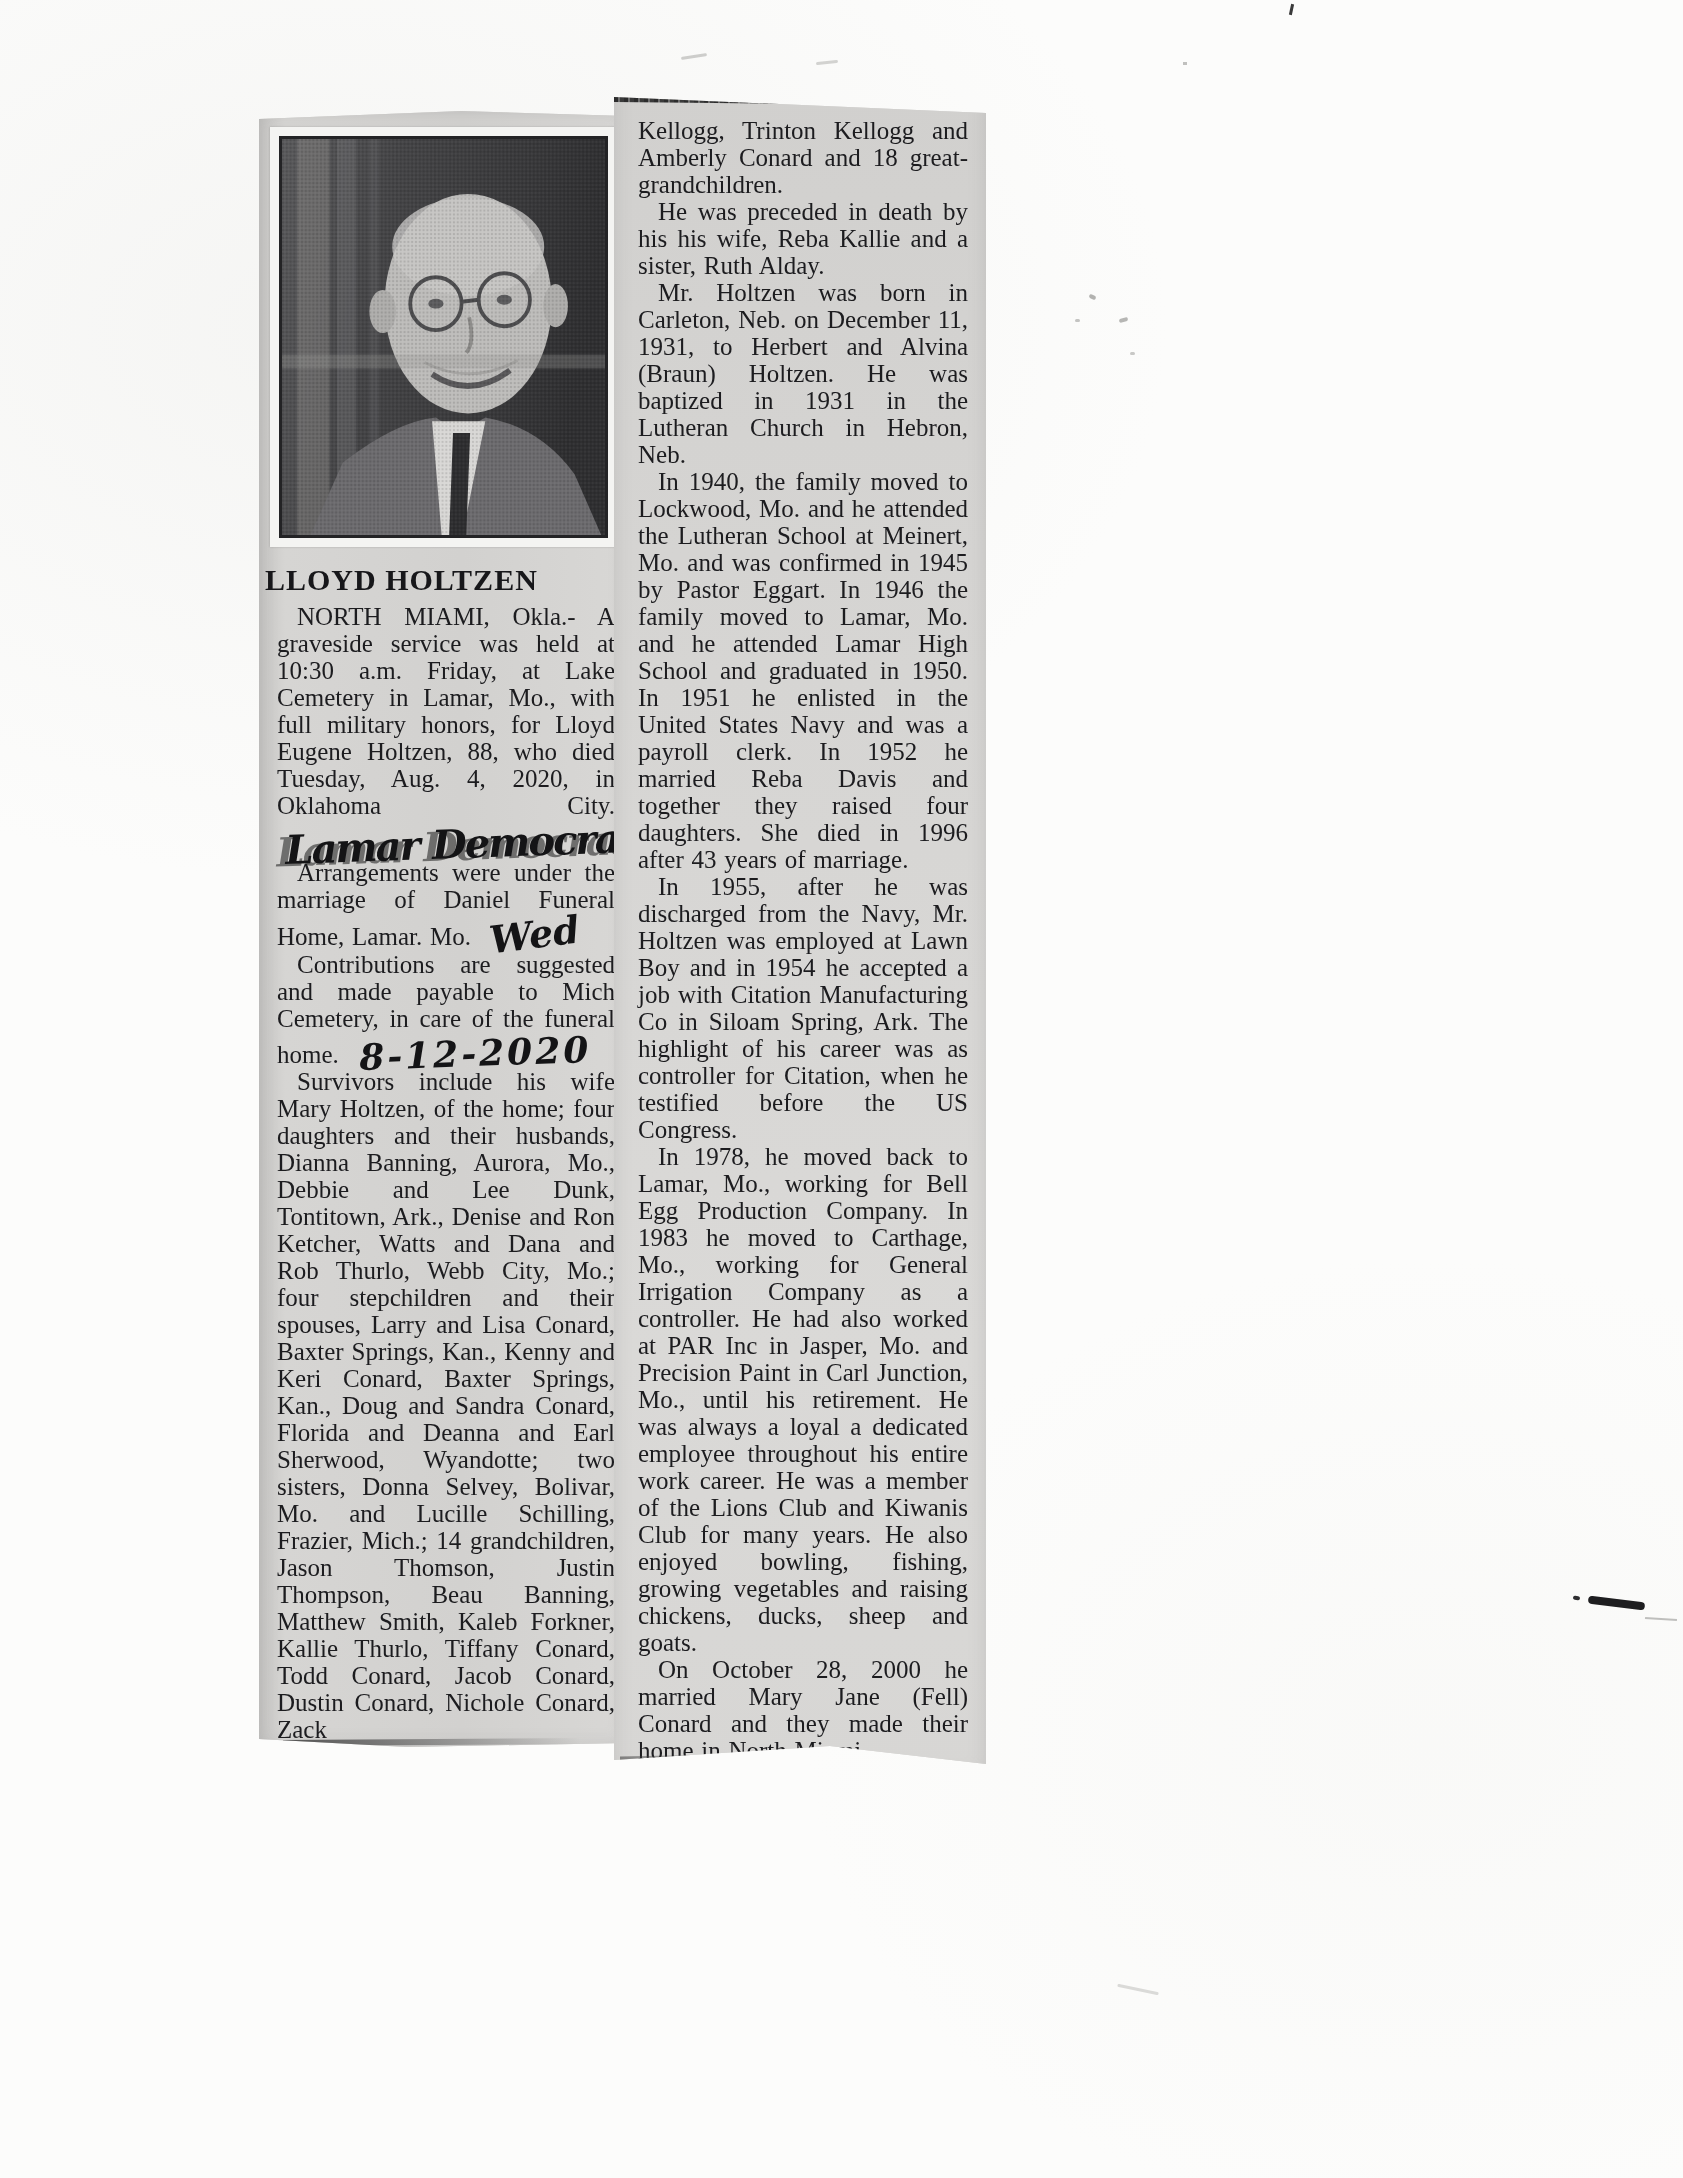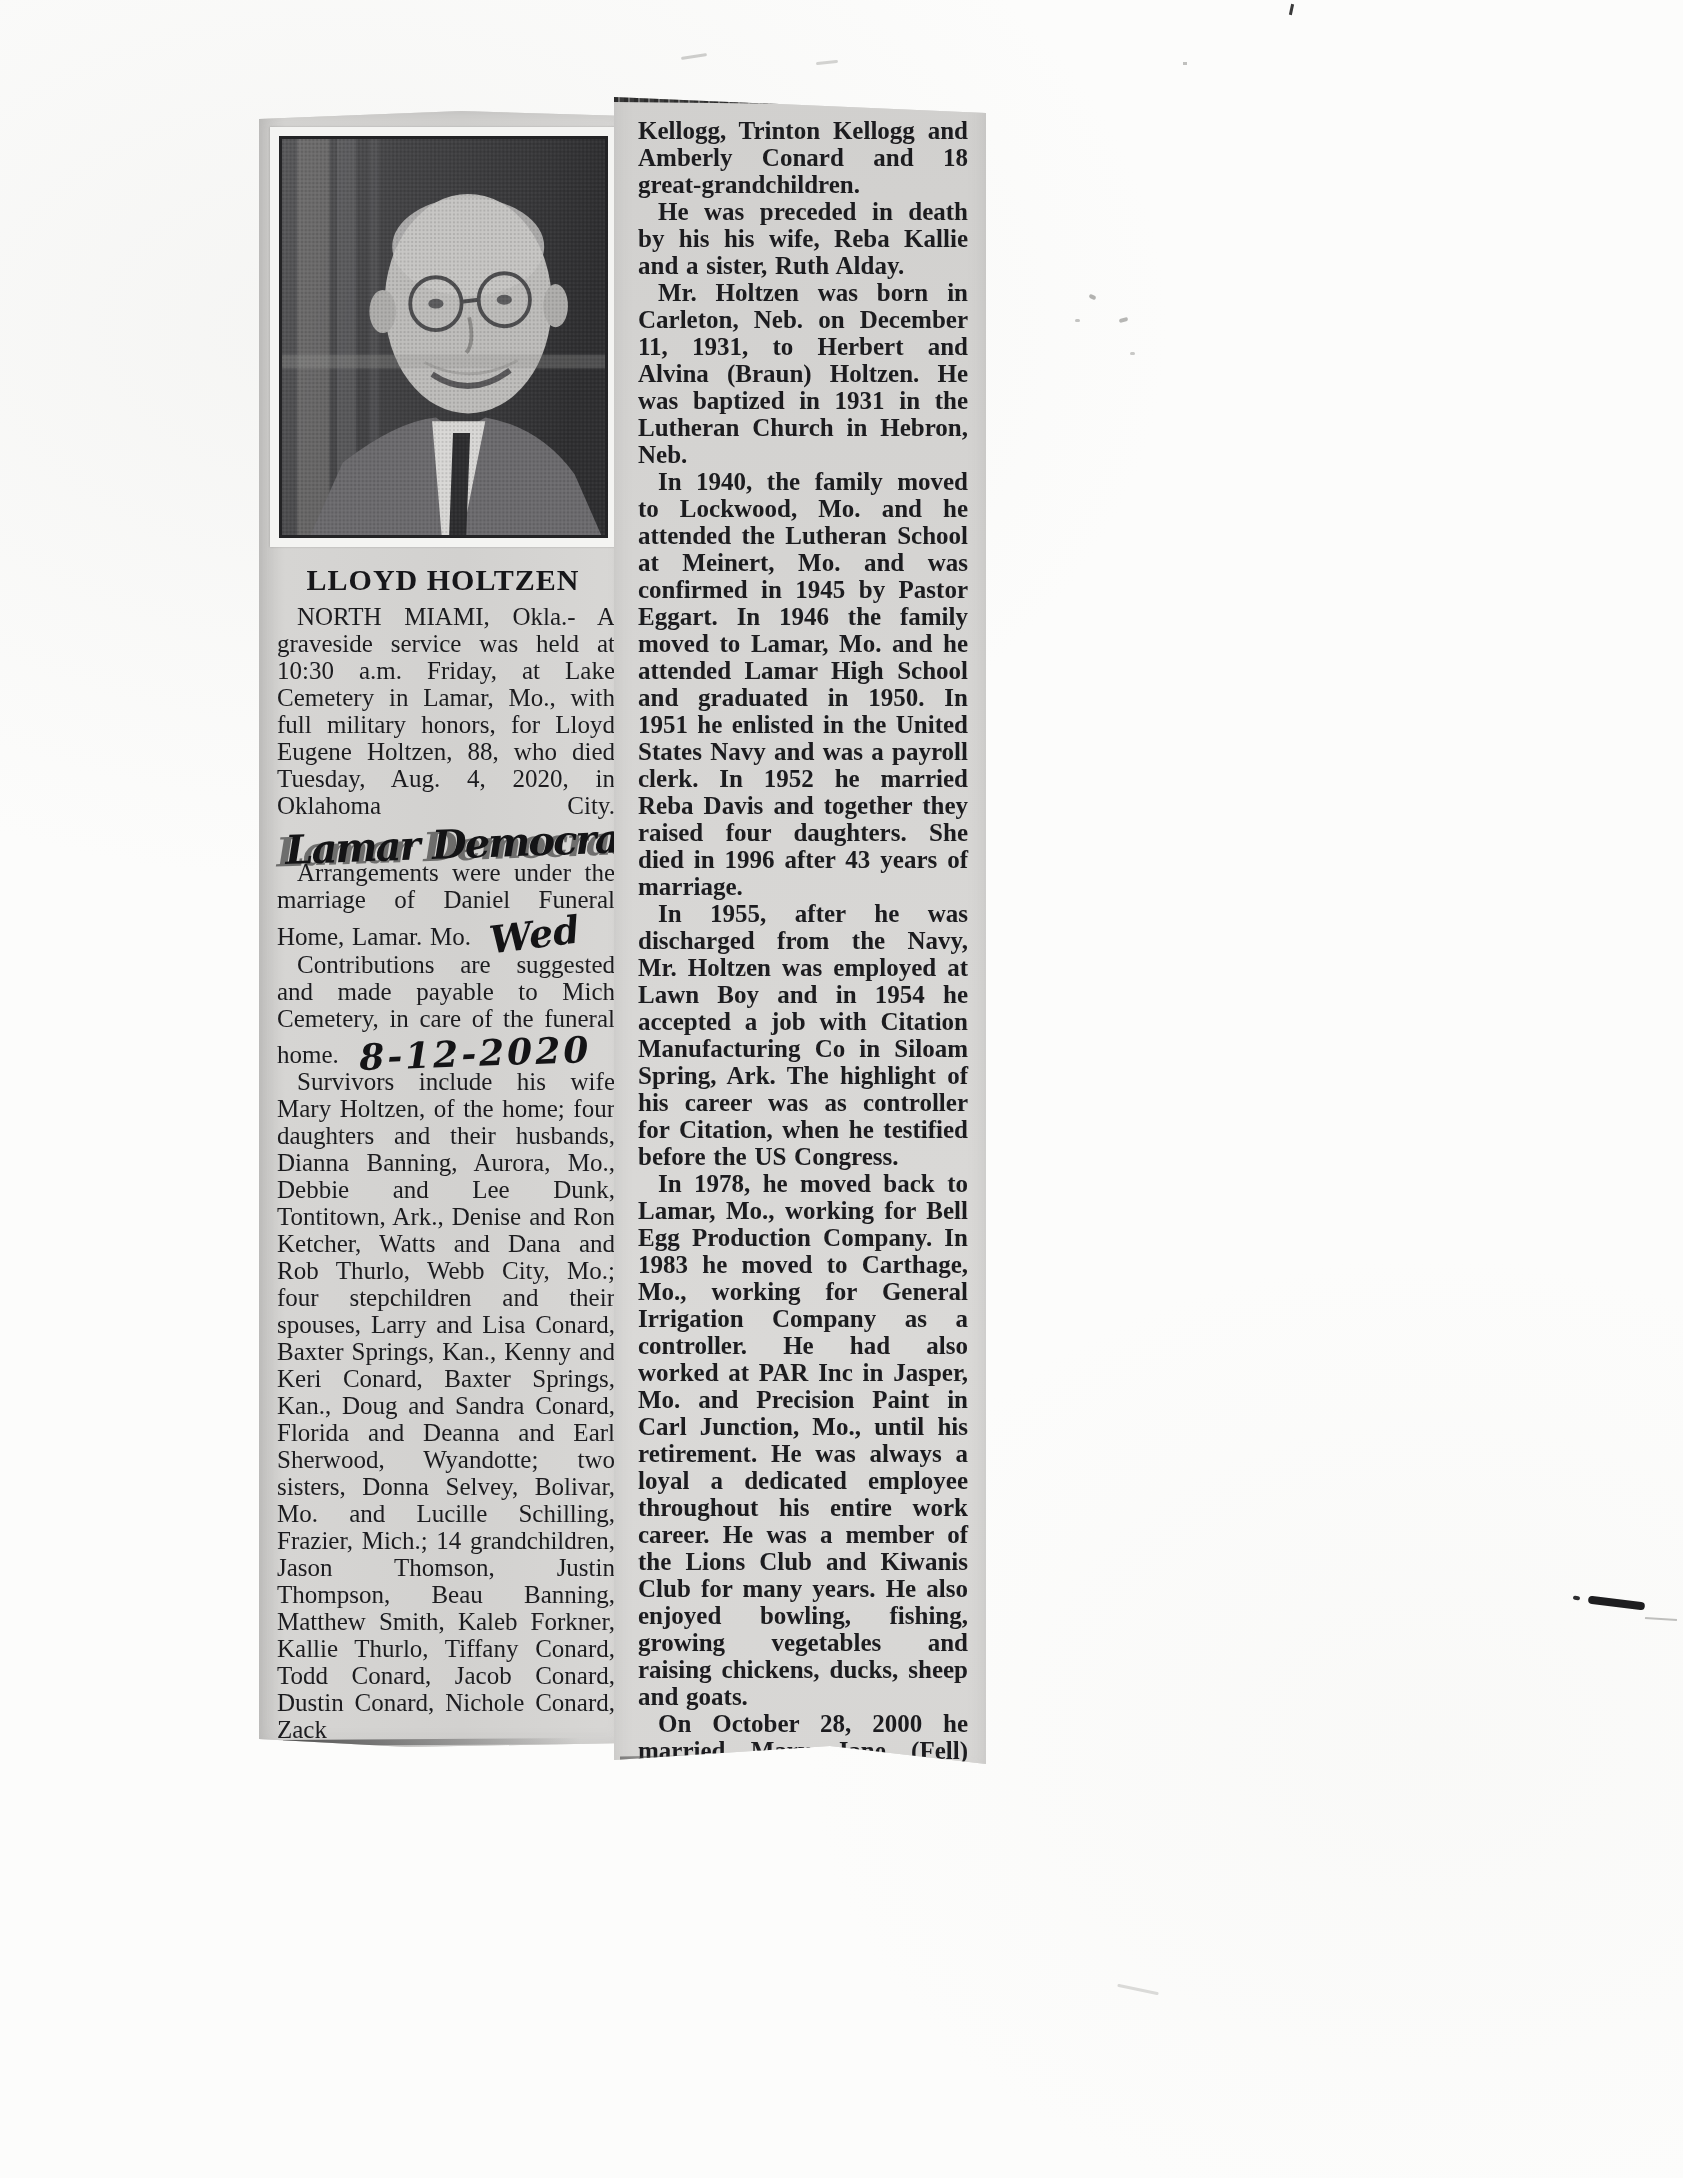--- a/index.html
+++ b/index.html
@@ -35,21 +35,21 @@
     background:#f4f4f2;padding:9px;box-sizing:border-box;
     box-shadow:0 0 2px rgba(0,0,0,.2);
   }
   .photo{
     width:100%;height:100%;border:3px solid #232325;box-sizing:border-box;
     background:#4a4a4c;overflow:hidden;
   }
   .photo svg{display:block;width:100%;height:100%;}
 
   .headline{
-    margin:16px 6px 6px 6px;text-align:center;
+    margin:16px 6px 6px 6px;text-align:left;
     font-size:30px;font-weight:bold;letter-spacing:1px;color:#17171a;
   }
   .coltext{padding:0 12px 0 18px;}
   .par{
     margin:0;font-size:25px;line-height:27px;text-align:justify;
     color:#1c1c1f;text-indent:20px;word-spacing:1.5px;
   }
   .par.no-indent{text-indent:0;}
 
   
@@ -73,21 +73,20 @@
   }
 
   
   .right-clipping{
     left:614px;top:81px;width:372px;height:1695px;
     background:
       linear-gradient(180deg,#d1d0ce 0%,#d6d5d3 35%,#dad9d7 75%,#d7d6d4 100%),
       #d6d5d3;
     clip-path:polygon(0 16px,100% 32px,100% calc(100% - 12px),58% calc(100% - 30px),0 calc(100% - 16px));
     box-shadow:inset 0 0 18px rgba(120,120,118,.22);
-    font-weight:bold;
   }
   .right-clipping::before{ 
     content:"";position:absolute;left:0;top:14px;width:100%;height:7px;
     background:repeating-linear-gradient(90deg,#2c2c2c 0 4px,#6e6e6e 4px 6px,#3a3a3a 6px 10px);
     transform:rotate(0.6deg);transform-origin:left center;
   }
   .right-clipping::after{ 
     content:"";position:absolute;left:6px;bottom:16px;width:158px;height:5px;
     background:linear-gradient(90deg,rgba(60,60,60,.55),rgba(120,120,120,0));
     transform:rotate(-1deg);

